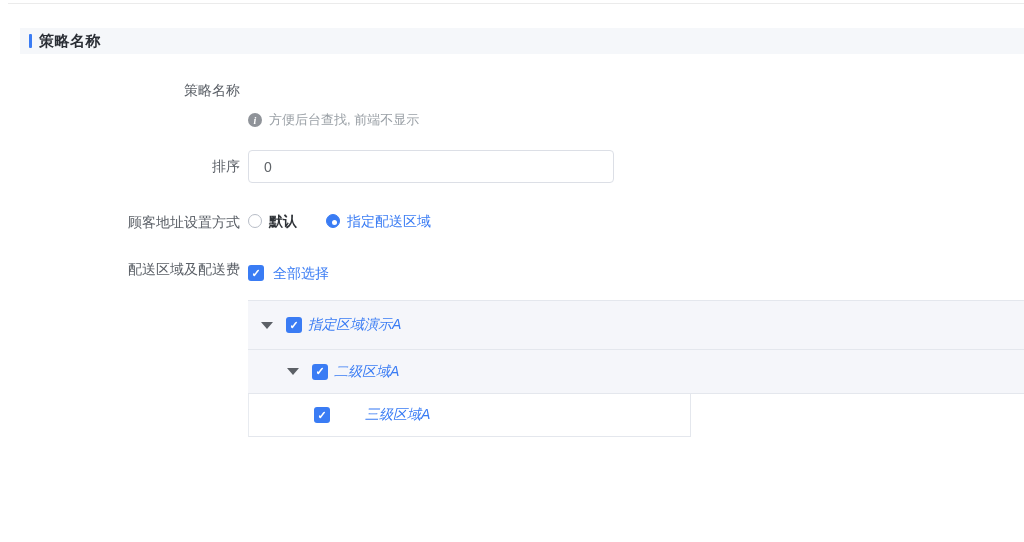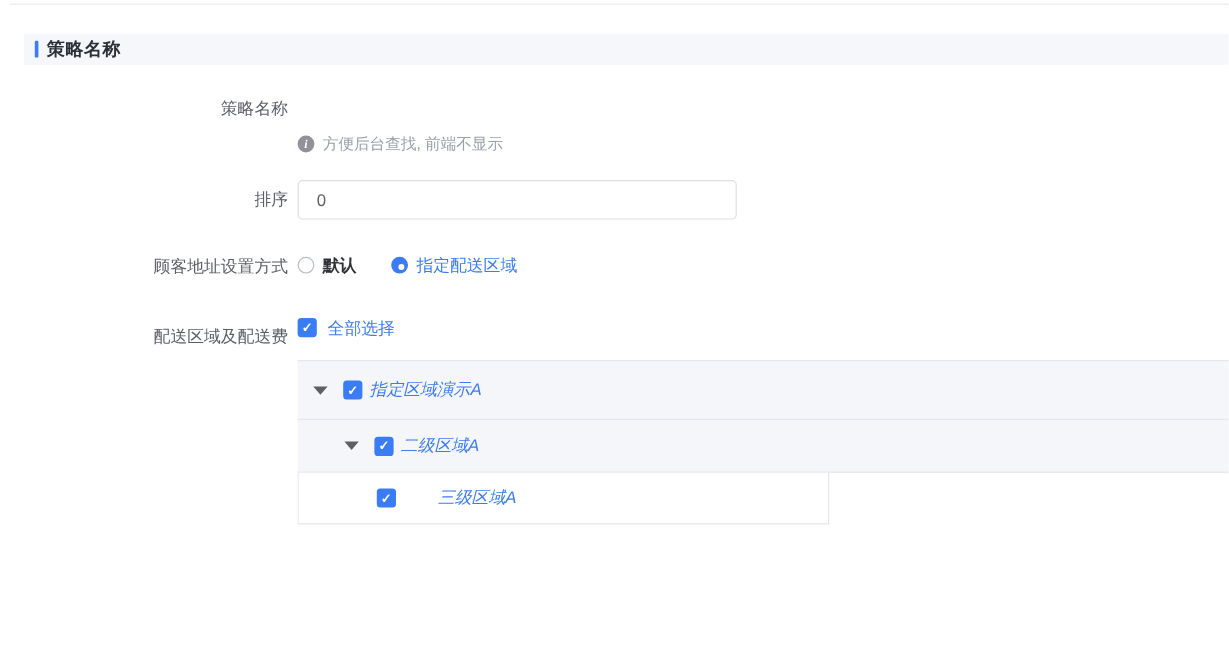--- a/index.html
+++ b/index.html
@@ -129,21 +129,21 @@
   <div class="f-label lh16" style="top:214px;">顾客地址设置方式</div>
   <div class="radio-group-item" style="left:248px; top:213px;">
     <span class="radio-circle"></span>
     <span class="radio-label strong lh16">默认</span>
   </div>
   <div class="radio-group-item" style="left:326px; top:213px;">
     <span class="radio-circle on"></span>
     <span class="radio-label blue lh16">指定配送区域</span>
   </div>
 
-  <div class="f-label lh16" style="top:272px;">配送区域及配送费</div>
+  <div class="f-label lh16" style="top:261px;">配送区域及配送费</div>
   <span class="cbx" style="position:absolute; left:248px; top:265px;"></span>
   <span class="link-blue lh16" style="position:absolute; left:273px; top:265px;">全部选择</span>
 
   <div class="tree-row r1">
     <span class="tri"></span>
     <span class="cbx"></span>
     <span class="tree-label">指定区域演示A</span>
   </div>
   <div class="tree-row r2">
     <span class="tri"></span>

